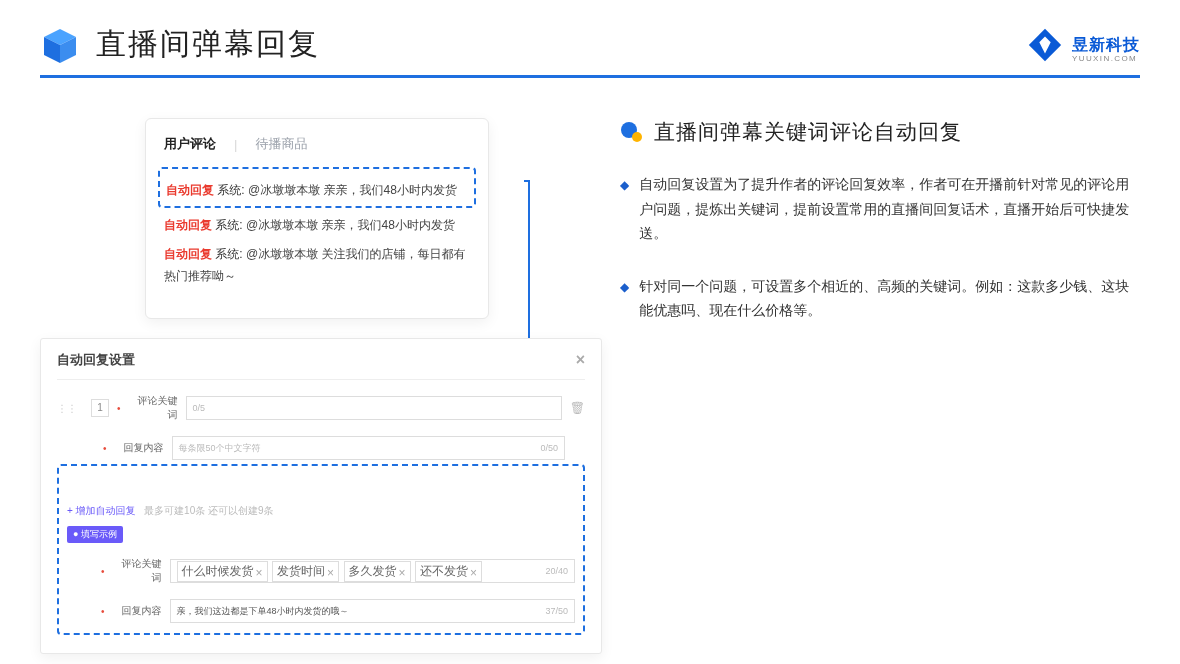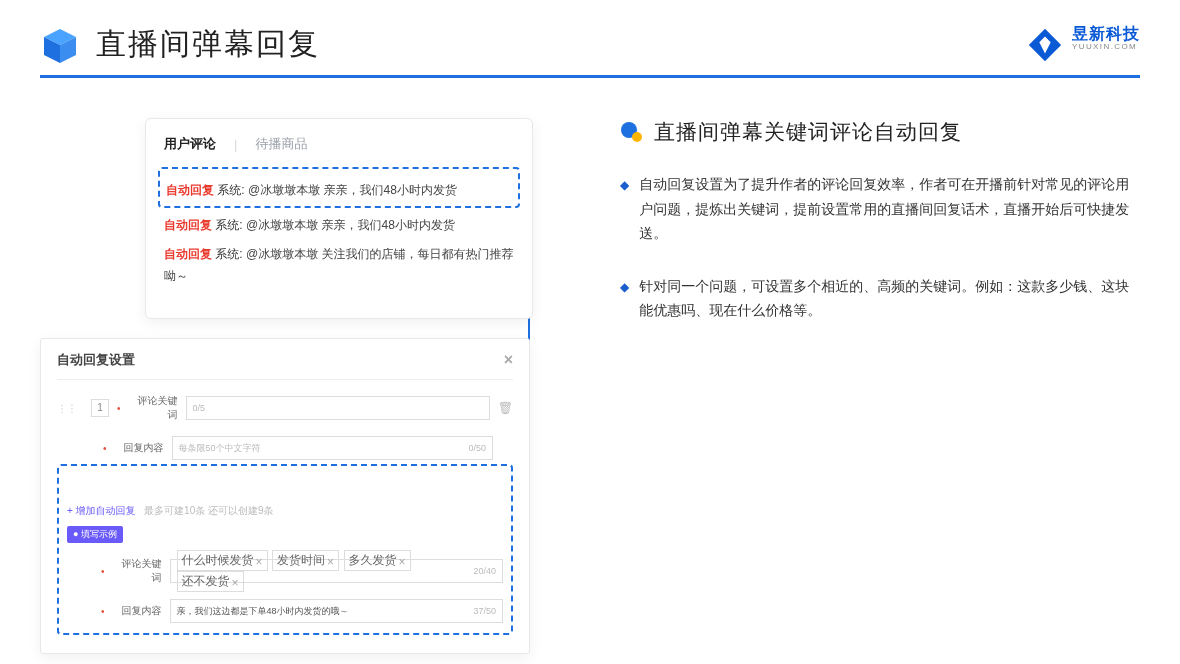--- a/index.html
+++ b/index.html
@@ -6,44 +6,44 @@
 body {
   width:1180px; height:664px;
   background:#fff;
   font-family:"PingFang SC","Microsoft YaHei",sans-serif;
   position:relative;
 }
 .header { padding:24px 40px 10px 40px; display:flex; align-items:center; justify-content:space-between; }
 .header-left { display:flex; align-items:center; gap:16px; }
 .cube-icon { width:40px; height:40px; }
 .page-title { font-size:30px; font-weight:500; letter-spacing:2px; color:#222; }
-.brand { display:flex; align-items:flex-start; gap:8px; }
+.brand { display:flex; align-items:flex-end; gap:8px; }
 .brand-logo { width:38px; height:38px; }
 .brand-text { display:flex; flex-direction:column; line-height:1.05; }
 .brand-cn { font-size:16px; font-weight:700; color:#0a5ad6; letter-spacing:1px; }
 .brand-en { font-size:8px; color:#888; letter-spacing:1.4px; margin-top:1px; }
 .divider { height:3px; background:#1e6fe0; margin:0 40px; }
 
 .content { display:flex; padding:40px 40px 0 40px; gap:40px; position:relative; }
 .left-col { width:490px; position:relative; }
 .right-col { flex:1; padding-left:50px; }
 
 
-.card-comments { position:absolute; top:0; left:105px; width:388px; background:#fff; border:1px solid #e8e8e8; border-radius:6px; padding:16px 18px 30px 18px; box-shadow:0 4px 14px rgba(0,0,0,.06); z-index:2; }
+.card-comments { position:absolute; top:0; left:105px; width:344px; background:#fff; border:1px solid #e8e8e8; border-radius:6px; padding:16px 18px 30px 18px; box-shadow:0 4px 14px rgba(0,0,0,.06); z-index:2; }
 .tabs { display:flex; gap:18px; font-size:13px; margin-bottom:14px; align-items:center; }
 .tab-active { font-weight:700; color:#222; }
 .tab-sep { color:#d8d8d8; }
 .tab-inactive { color:#9aa0aa; }
 .comment-line { font-size:12px; line-height:1.9; color:#444; margin-top:6px; }
 .ar-label { color:#ea3b2f; font-weight:600; }
 .sys { color:#333; }
 .highlight-row { border:2px dashed #1e6fe0; border-radius:4px; padding:4px 6px; margin:0 -6px 6px -6px; }
 
 
-.card-settings { position:absolute; top:220px; left:0; width:490px; background:#fff; border:1px solid #e8e8e8; border-radius:3px; box-shadow:0 4px 14px rgba(0,0,0,.06); padding:12px 16px 18px 16px; z-index:3; }
+.card-settings { position:absolute; top:220px; left:0; width:562px; background:#fff; border:1px solid #e8e8e8; border-radius:3px; box-shadow:0 4px 14px rgba(0,0,0,.06); padding:12px 16px 18px 16px; z-index:3; }
 .settings-title { font-size:13px; font-weight:600; color:#444; display:flex; justify-content:space-between; align-items:center; padding-bottom:10px; border-bottom:1px solid #eee; }
 .close-x { color:#aaa; font-size:16px; cursor:pointer; }
 .row { display:flex; align-items:center; gap:8px; margin-top:14px; font-size:10px; color:#666; }
 .row-num { width:18px; height:18px; border:1px solid #ddd; text-align:center; line-height:16px; font-size:10px; color:#888; margin-left:6px; }
 .dot-req { color:#e74c3c; margin-right:1px; }
 .lbl { width:48px; text-align:right; }
 .input-box { flex:1; border:1px solid #ddd; height:24px; display:flex; align-items:center; padding:0 6px; color:#bbb; font-size:9px; justify-content:space-between; background:#fff; }
 .cnt { color:#bbb; }
 .trash-icon { color:#bbb; font-size:12px; }
 .add-link { color:#6a5af9; font-size:10px; margin-top:32px; display:inline-block; }

